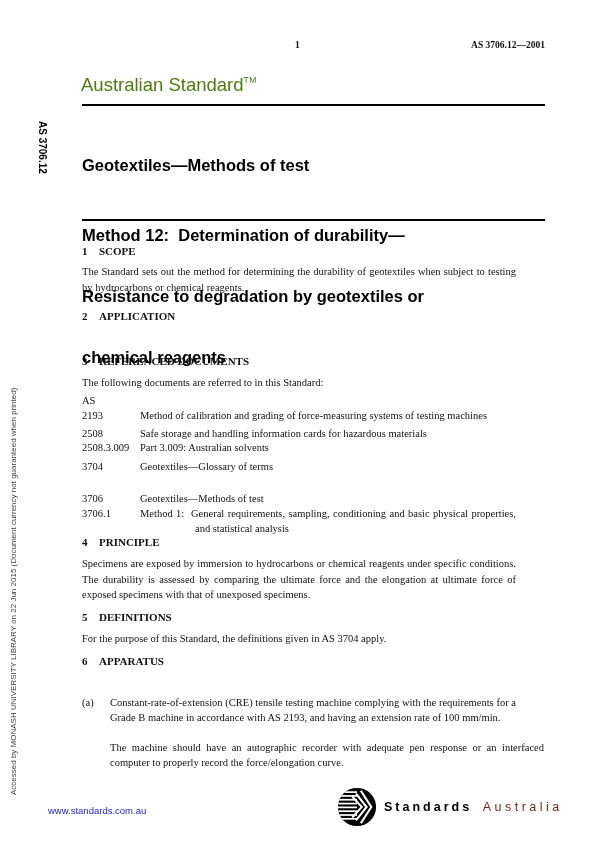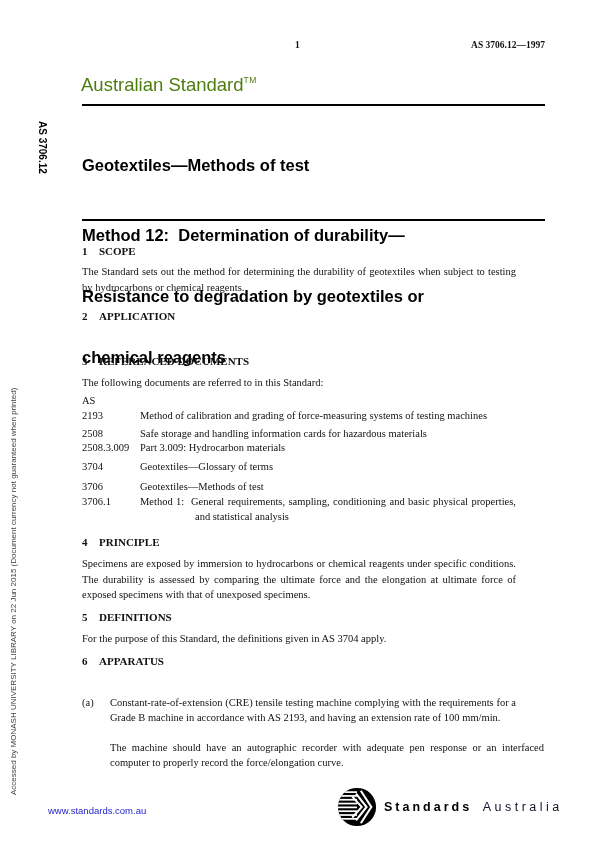--- a/index.html
+++ b/index.html
@@ -37,50 +37,50 @@
   .heading .num{display:inline-block;min-width:9px;margin-right:8px;}
   .para{font-size:10.5px;line-height:15.6px;text-align:justify;}
   .single{text-align:left;}
 
   
   .reflist{font-size:10.5px;line-height:14.8px;}
   .refrow{display:flex;}
   .refrow .code{width:58px;flex:0 0 58px;}
   .refrow .desc{flex:1;text-align:justify;}
   .refrow .desc.hang{padding-left:55px;text-indent:-55px;white-space:pre-wrap;}
-  .mt3{margin-top:3px;} .mt4{margin-top:4px;} .mt5{margin-top:5px;}
+  .mt3{margin-top:3px;} .mt4{margin-top:4px;} .mt5{margin-top:17px;}
 
   
   .itemrow{display:flex;font-size:10.5px;line-height:15.2px;}
   .itemrow .marker{width:28px;flex:0 0 28px;}
   .itemrow .itext{flex:1;text-align:justify;white-space:pre-wrap;}
   .itemnote{padding-left:28px;justify-content:center;}
   .itemnote .itext{text-align:justify;}
 
   
   .footer-link{position:absolute;left:48px;top:805px;
     font-family:"Liberation Sans", sans-serif;font-size:9.5px;color:#2323cc;text-decoration:none;}
   .logo{position:absolute;left:336px;top:786px;display:flex;align-items:center;}
   .logo svg{display:block;}
   .logo-text{margin-left:6px;font-family:"Liberation Sans", sans-serif;font-size:12.5px;color:#000;
     white-space:nowrap;}
   .logo-text .bold{font-weight:bold;letter-spacing:3px;}
-  .logo-text .light{font-weight:normal;letter-spacing:3.5px;margin-left:7px;color:#0f172a;}
+  .logo-text .light{font-weight:normal;letter-spacing:3.5px;margin-left:7px;color:#7f1d1d;}
 </style>
 </head>
 <body>
 
 <div class="page">
 
   <div class="access-note">Accessed by MONASH UNIVERSITY LIBRARY on 22 Jun 2015 (Document currency not guaranteed when printed)</div>
   <div class="side-designation">AS 3706.12</div>
 
   <div class="runhead">
     <span class="pagenum">1</span>
-    <span class="designation">AS 3706.12—1997</span>
+    <span class="designation">AS 3706.12—2001</span>
   </div>
 
   <div class="brand"><span>Australian Standard</span><sup>TM</sup></div>
   <div class="rule rule1"></div>
 
   <div class="doc-title">
     <div class="series">Geotextiles—Methods of test</div>
     <div class="mline">Method 12:&nbsp; Determination of durability—</div>
     <div class="mline">Resistance to degradation by geotextiles or</div>
     <div class="mline">chemical reagents</div>
@@ -106,21 +106,21 @@
     <div class="refrow">
       <span class="code">2193</span>
       <span class="desc">Method of calibration and grading of force-measuring systems of testing machines</span>
     </div>
     <div class="refrow mt3">
       <span class="code">2508</span>
       <span class="desc">Safe storage and handling information cards for hazardous materials</span>
     </div>
     <div class="refrow">
       <span class="code">2508.3.009</span>
-      <span class="desc">Part 3.009: Hydrocarbon materials</span>
+      <span class="desc">Part 3.009: Australian solvents</span>
     </div>
     <div class="refrow mt4">
       <span class="code">3704</span>
       <span class="desc">Geotextiles—Glossary of terms</span>
     </div>
     <div class="refrow mt5">
       <span class="code">3706</span>
       <span class="desc">Geotextiles—Methods of test</span>
     </div>
     <div class="refrow">

